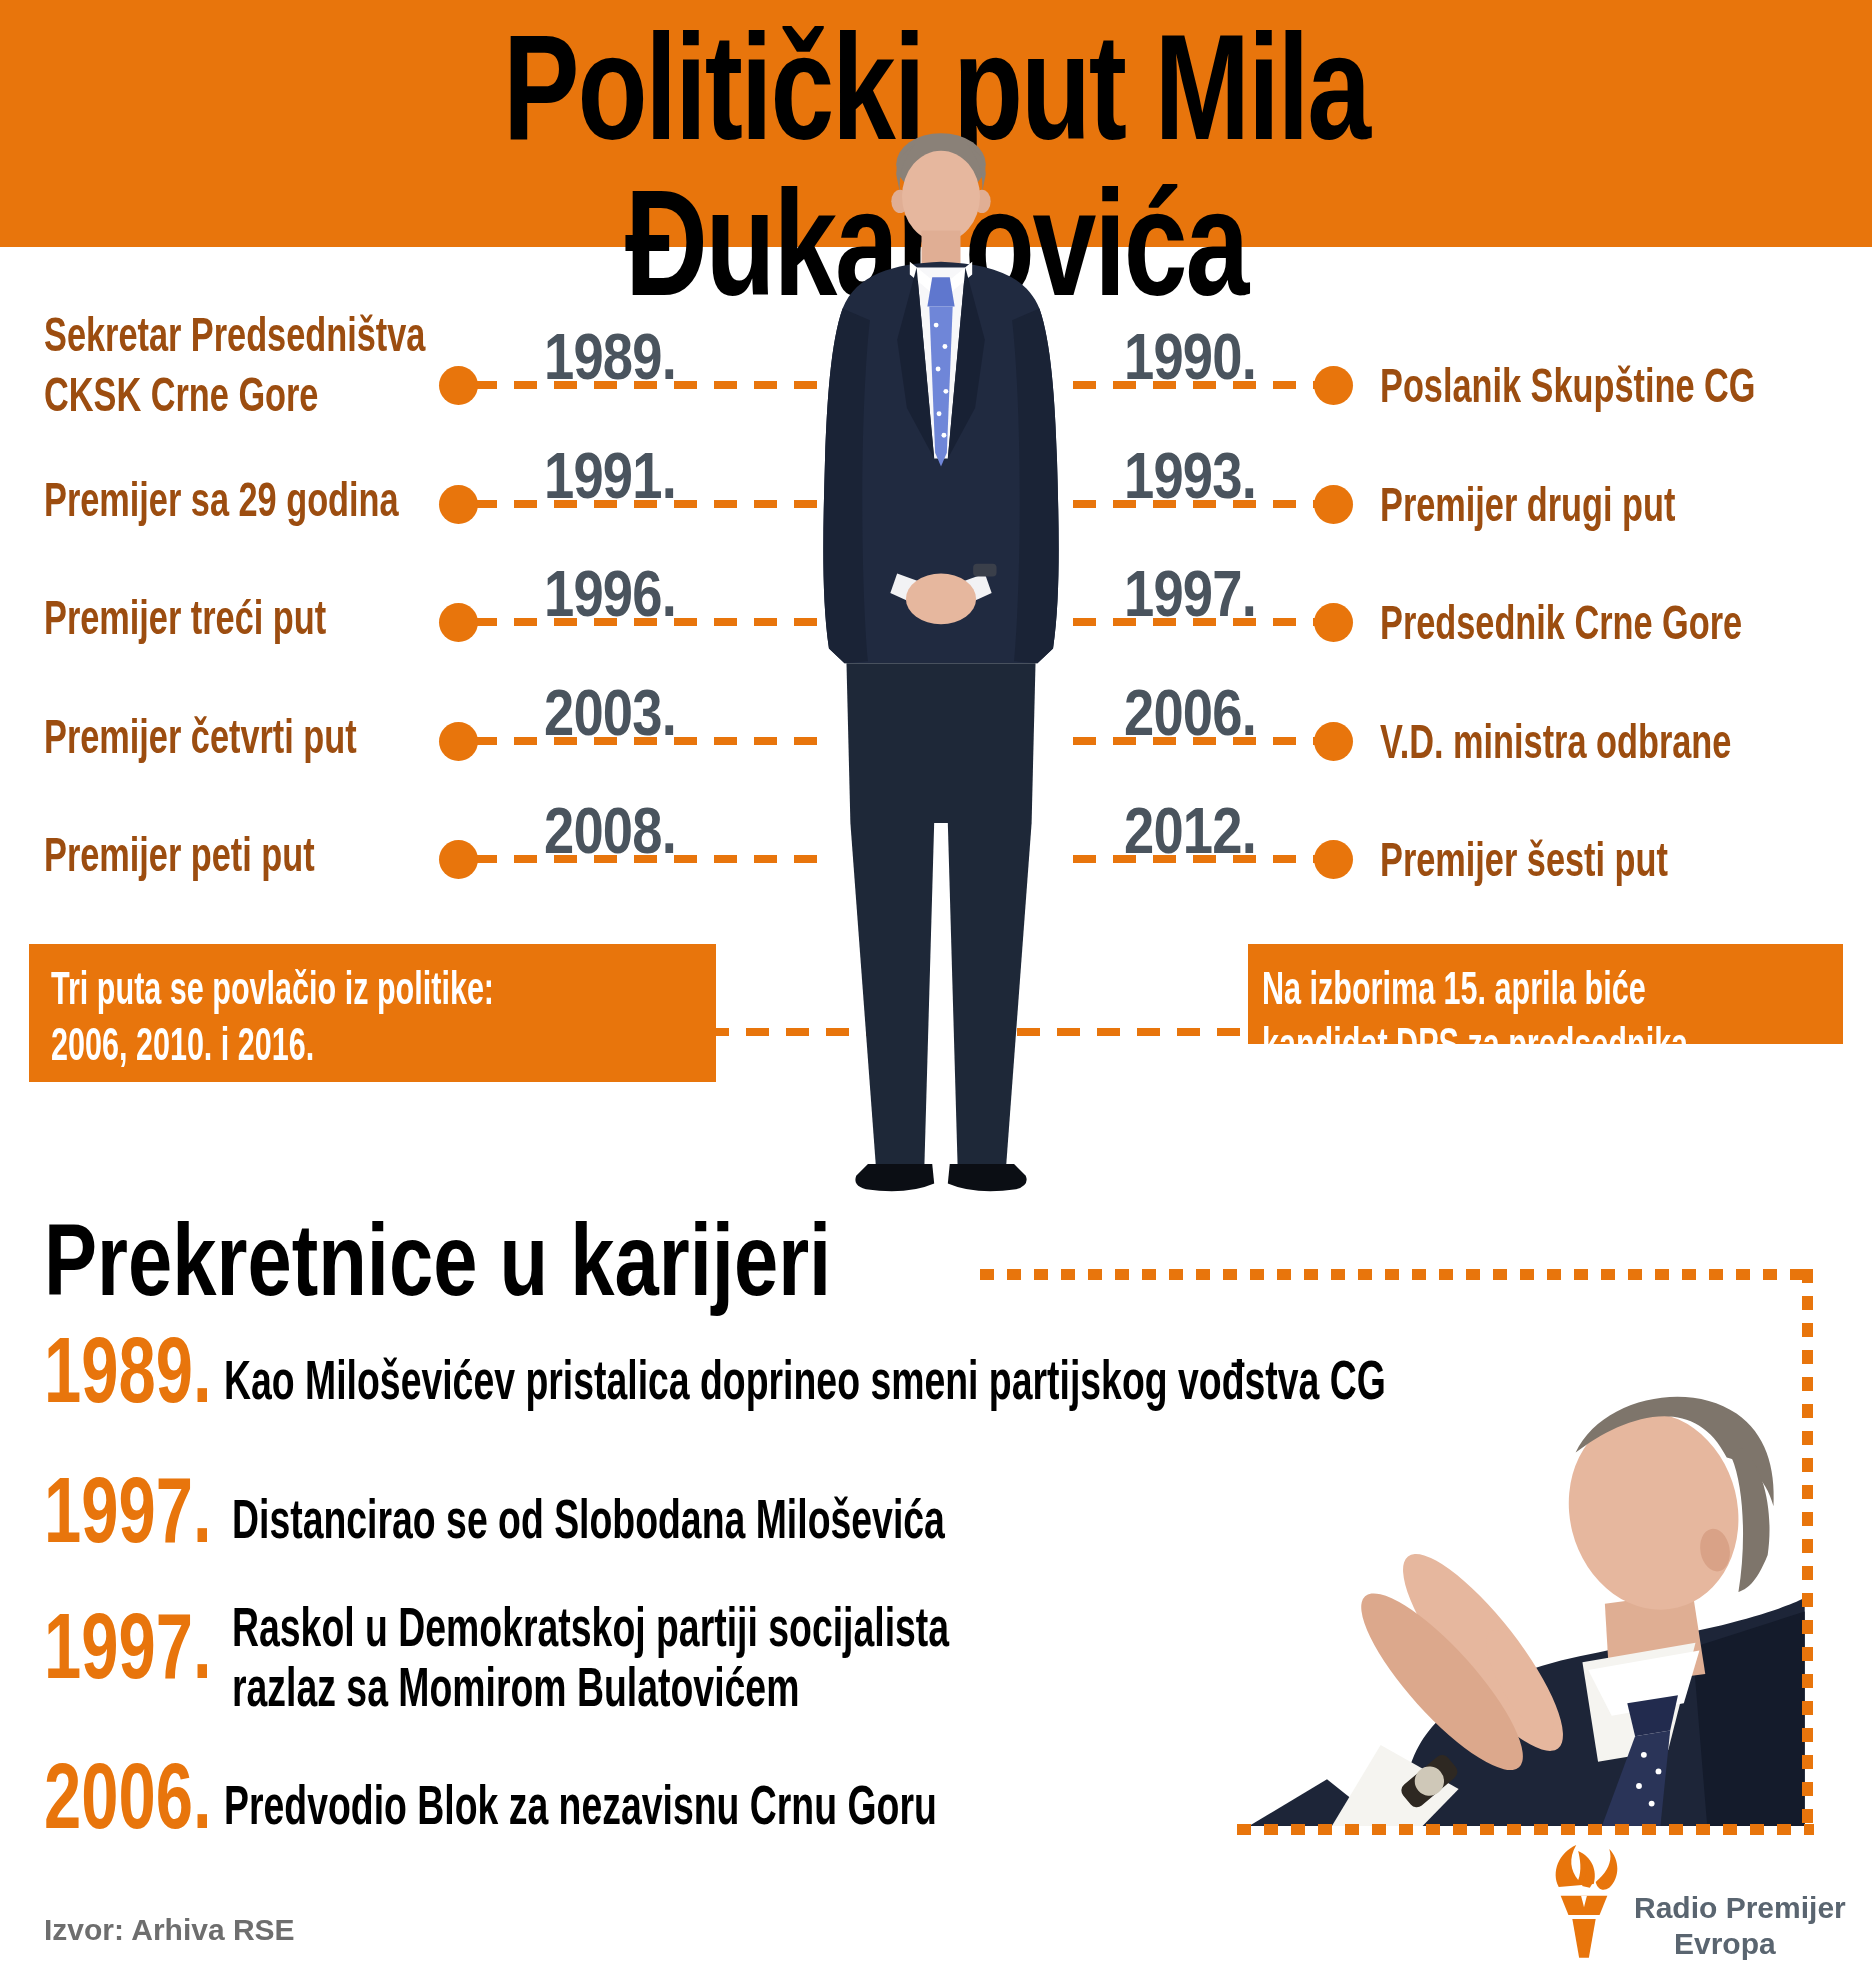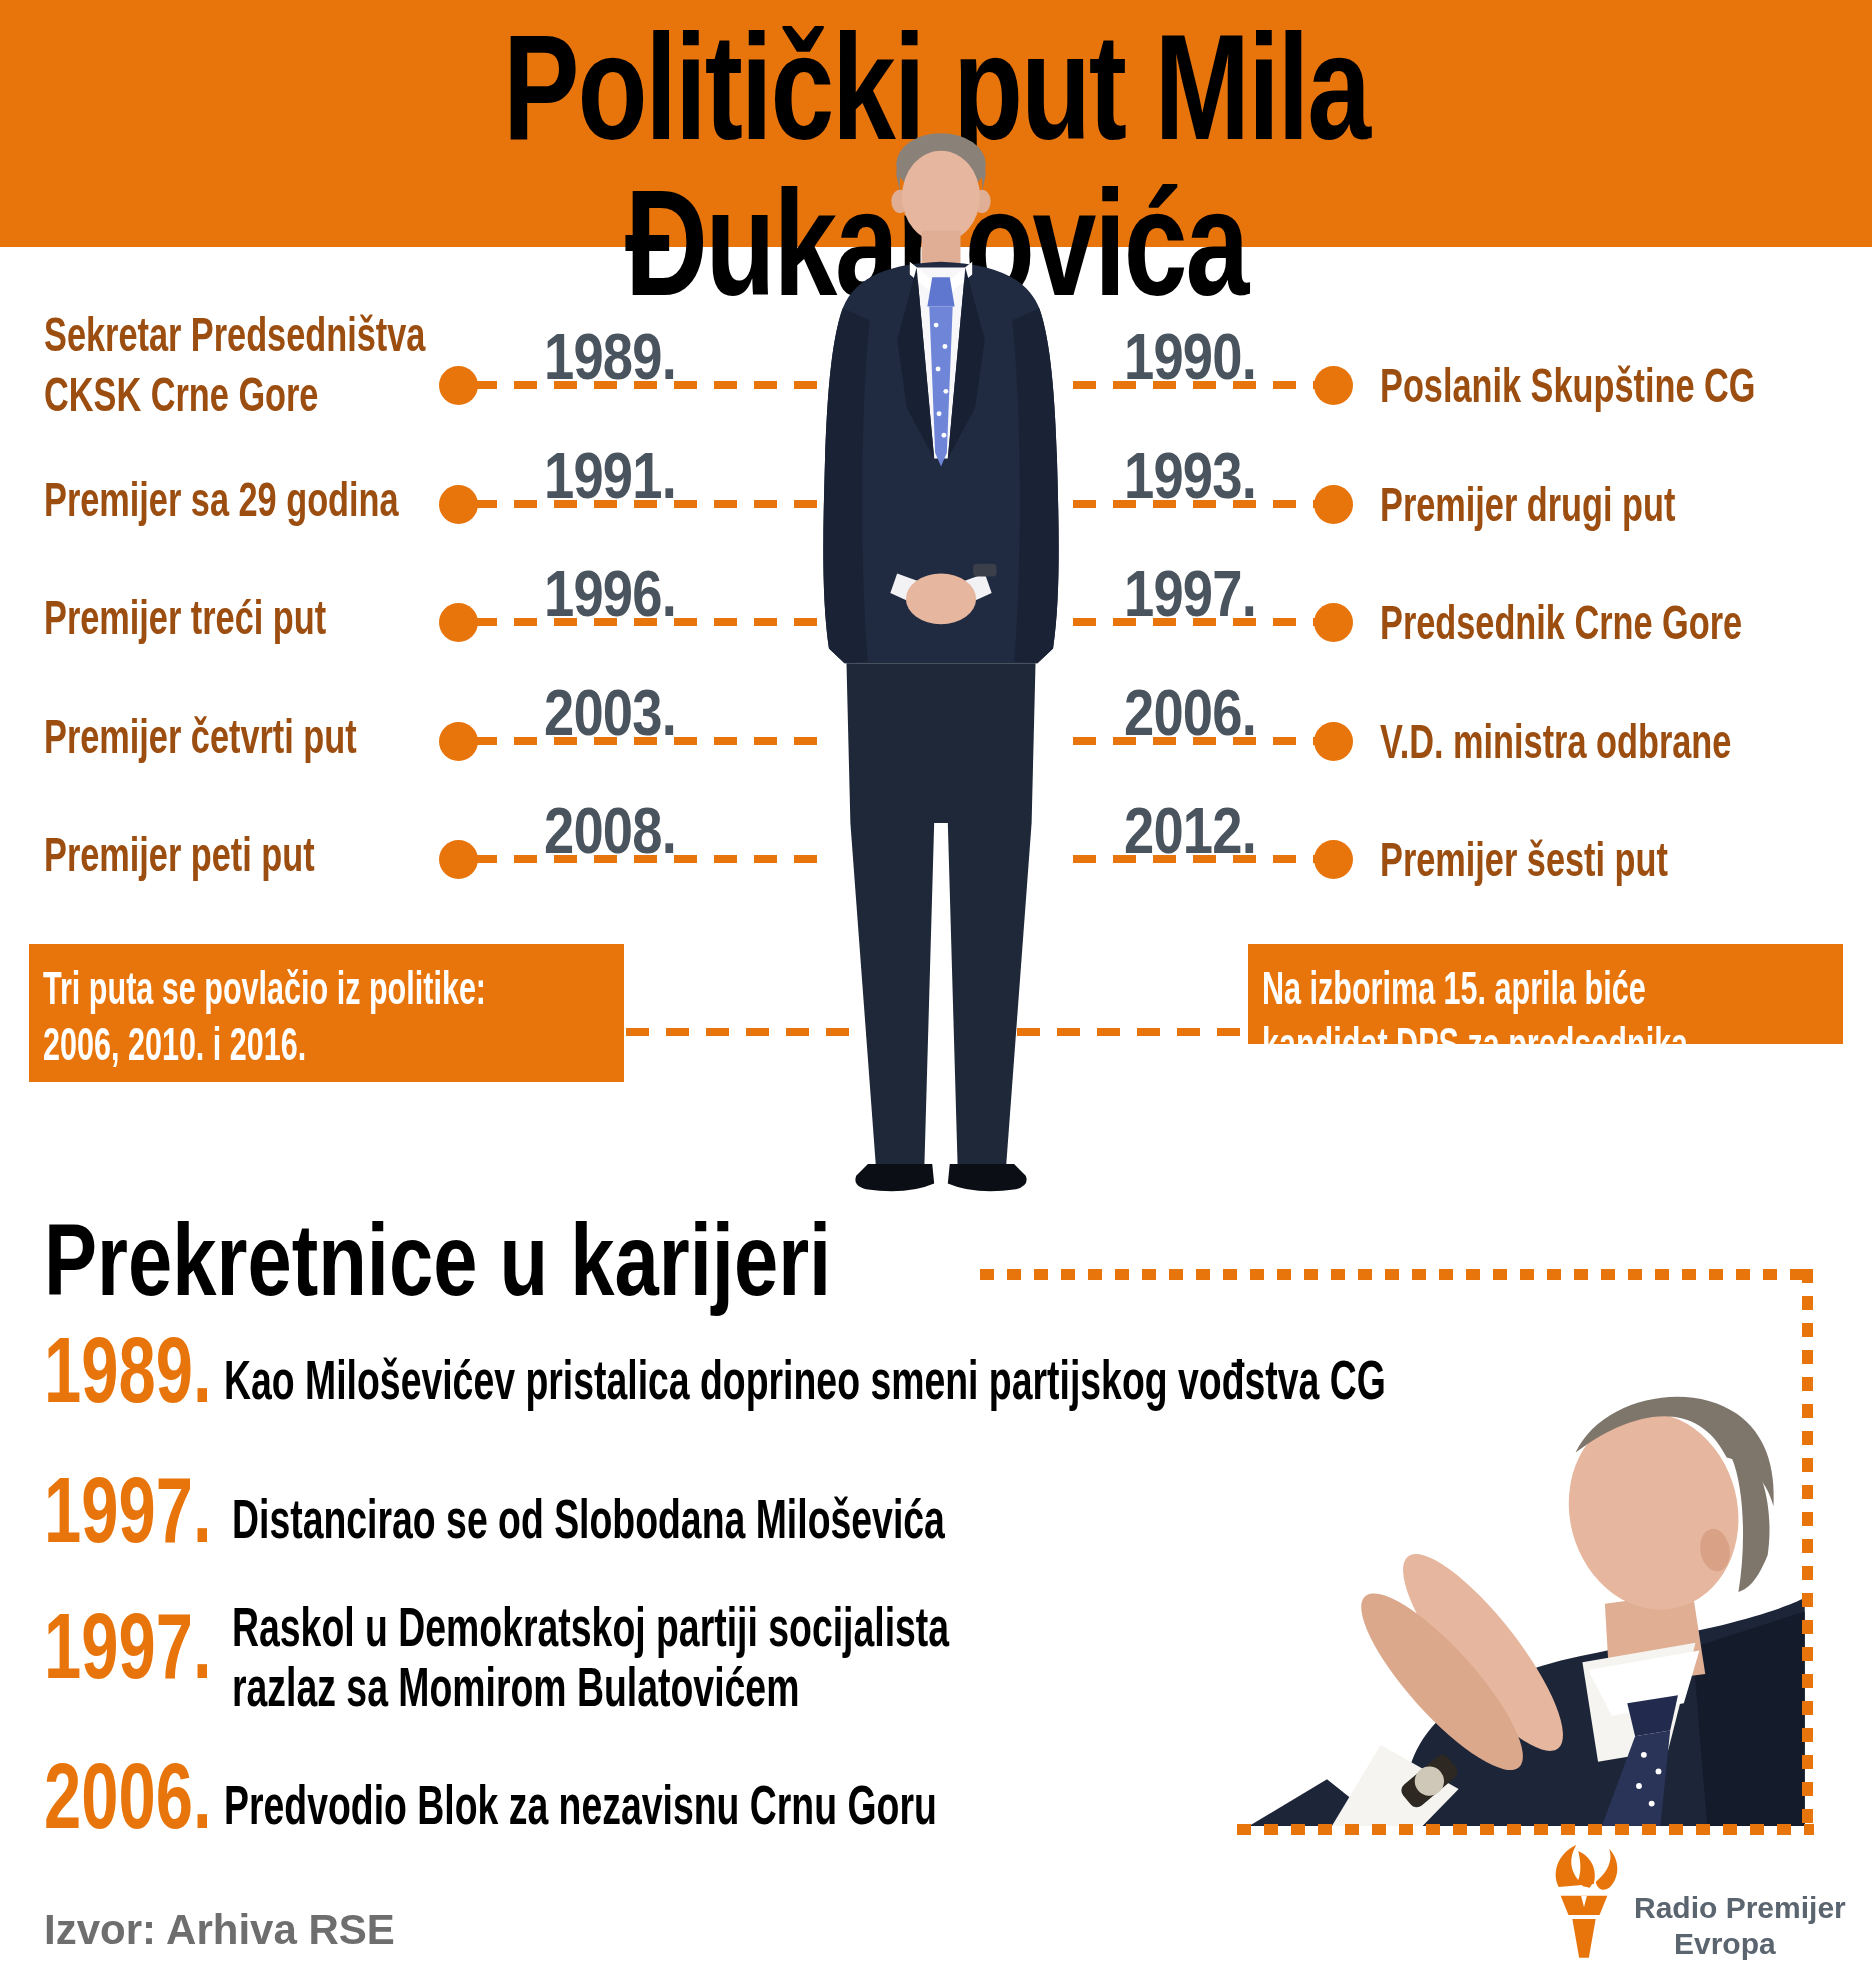--- a/index.html
+++ b/index.html
@@ -35,21 +35,21 @@
                    transform:scaleX(0.78);transform-origin:left top;white-space:nowrap;z-index:3;}
 
   .frame-dash-h{height:10.7px;background:repeating-linear-gradient(90deg,var(--orange) 0 13.7px,transparent 13.7px 27px);z-index:4;}
   .frame-dash-v{width:10.7px;background:repeating-linear-gradient(180deg,var(--orange) 0 13.7px,transparent 13.7px 27px);z-index:4;}
 
   .ms-year{color:var(--orange);font-weight:bold;font-size:93px;line-height:93px;
            transform:scaleX(0.72);transform-origin:left top;white-space:nowrap;z-index:3;}
   .ms-text{color:#000;font-weight:bold;font-size:55px;line-height:60px;
            transform:scaleX(0.68);transform-origin:left top;white-space:nowrap;z-index:3;}
 
-  .source-text{left:44px;top:1904px;color:var(--srcgray);font-weight:bold;font-size:42px;line-height:51px;z-index:3;}
+  .source-text{left:44px;top:1904px;color:var(--srcgray);font-weight:bold;font-size:30px;line-height:51px;z-index:3;}
   .logo-text{color:var(--logogray);font-weight:bold;font-size:30px;line-height:36px;z-index:3;white-space:nowrap;}
 
   .photo{z-index:2;}
 </style>
 </head>
 <body>
 
 <div class="canvas">
 
   <div class="abs header-band"></div>
@@ -96,21 +96,21 @@
 
   <div class="abs tl-label" style="left:44px;top:825px;">Premijer peti put</div>
   <div class="abs tl-year" style="left:493px;top:797px;">2008.</div>
   <div class="abs tl-dot" style="left:439px;top:840px;"></div>
   <div class="abs tl-dash" style="left:474px;top:855px;width:345px;"></div>
   <div class="abs tl-dash" style="left:1073px;top:855px;width:246px;"></div>
   <div class="abs tl-dot" style="left:1314px;top:840px;"></div>
   <div class="abs tl-year" style="left:1073px;top:797px;">2012.</div>
   <div class="abs tl-label" style="left:1380px;top:830px;">Premijer šesti put</div>
 
-  <div class="abs callout" style="left:29px;top:944px;width:595px;height:138px;">
+  <div class="abs callout" style="left:29px;top:944px;width:679px;height:138px;padding-left:8px;">
     <div class="callout-text">
       <div>Tri puta se povlačio iz politike:</div>
       <div>2006, 2010. i 2016.</div>
     </div>
   </div>
   <div class="abs tl-dash" style="left:626px;top:1028px;width:286px;"></div>
   <div class="abs tl-dash" style="left:977px;top:1028px;width:271px;"></div>
   <div class="abs callout" style="left:1248px;top:944px;width:595px;height:100px;">
     <div class="callout-text">
       <div>Na izborima 15. aprila biće</div>

